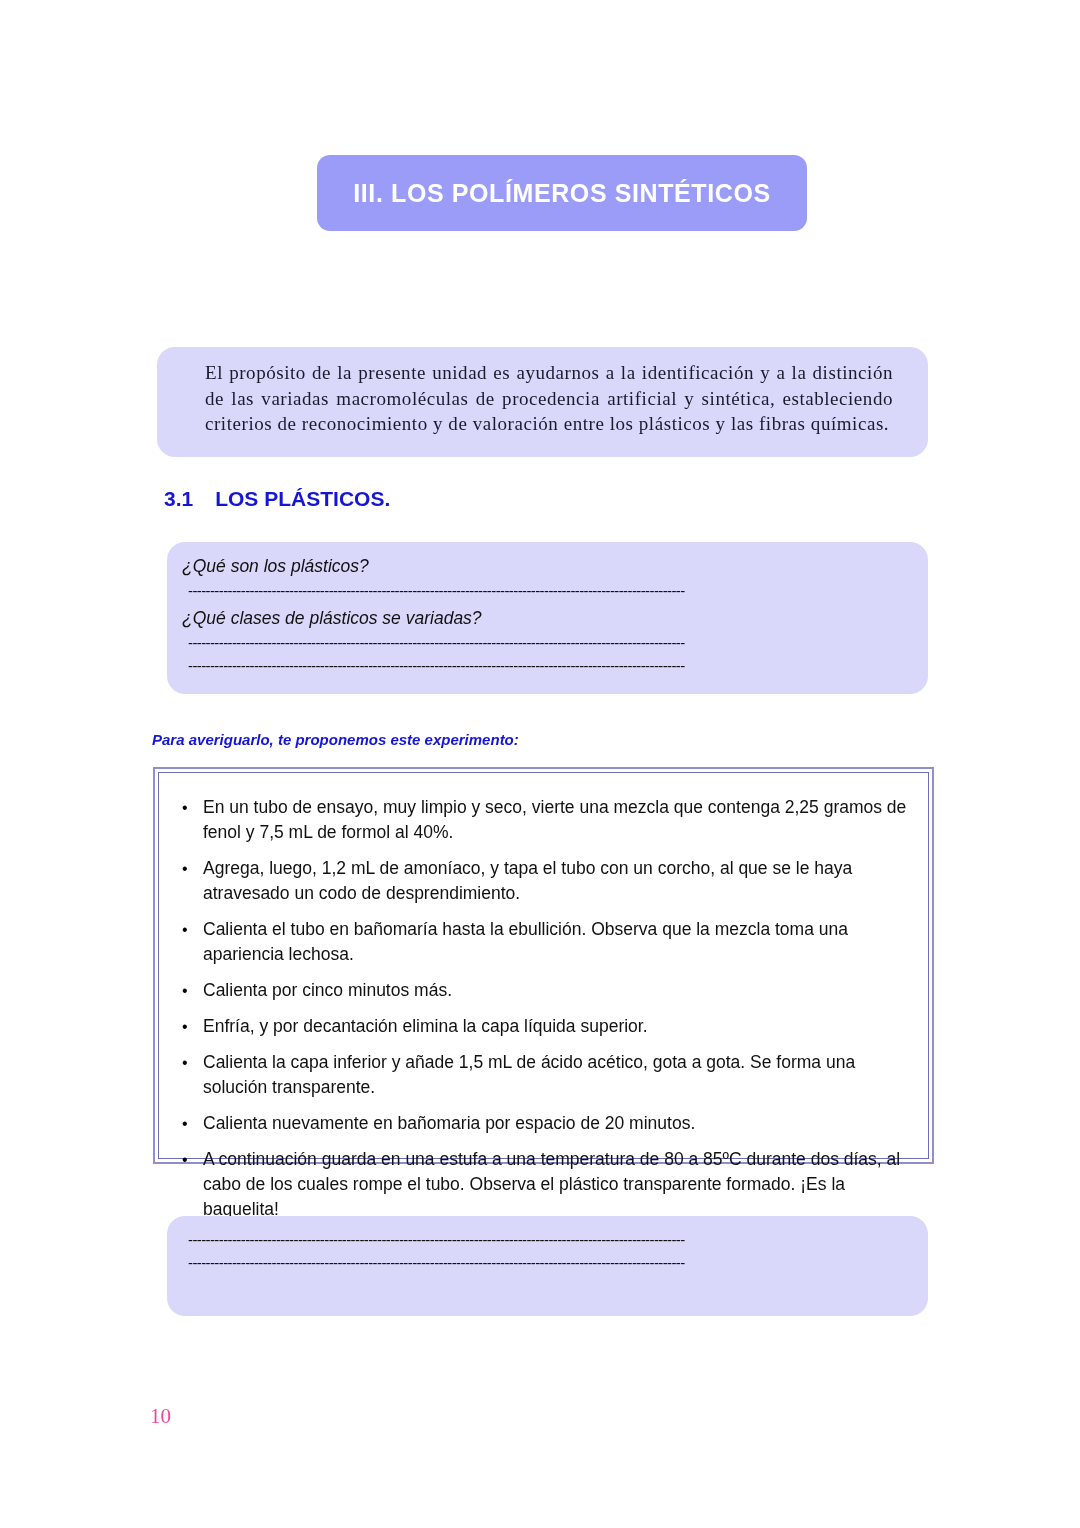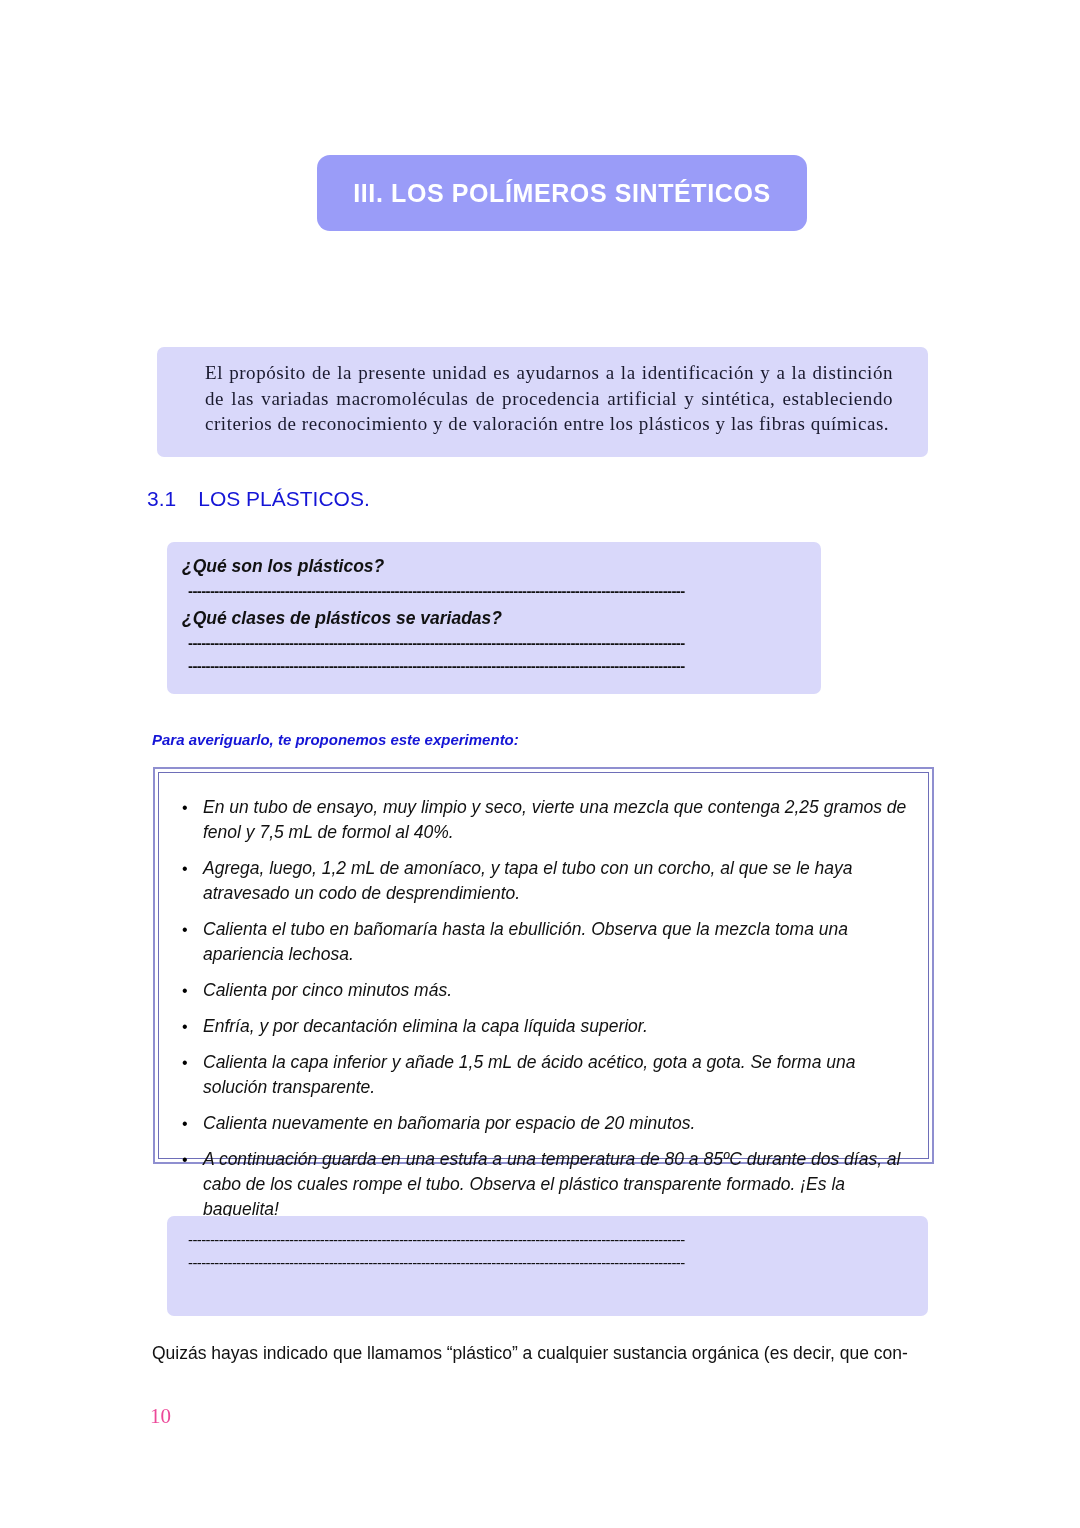--- a/index.html
+++ b/index.html
@@ -41,21 +41,21 @@
     font-weight: bold;
     font-size: 25px;
     letter-spacing: 0.6px;
     white-space: nowrap;
   }
 
   
   .pale-box {
     position: absolute;
     background: #d9d8fa;
-    border-radius: 7px;
+    border-radius: 18px;
   }
 
   
   .intro-box {
     left: 157px;
     top: 347px;
     width: 771px;
     height: 110px;
   }
   .intro-text {
@@ -67,37 +67,36 @@
     font-size: 19px;
     line-height: 25.5px;
     letter-spacing: 0.55px;
     text-align: justify;
     color: #1a1a2e;
   }
 
   
   .section-heading {
     position: absolute;
-    left: 147px;
+    left: 164px;
     top: 487px;
     color: #1515d6;
     font-family: "Liberation Sans", sans-serif;
-    font-weight: normal;
+    font-weight: bold;
     font-size: 21px;
     white-space: nowrap;
   }
   .section-heading .num { margin-right: 22px; }
 
   
   .qbox-1 {
     left: 167px;
     top: 542px;
-    width: 654px;
+    width: 761px;
     height: 152px;
-    font-weight: bold;
   }
   .qbox-2 {
     left: 167px;
     top: 1216px;
     width: 761px;
     height: 100px;
   }
   .q-inner {
     position: absolute;
     left: 15px;
@@ -171,21 +170,20 @@
     font-size: 16px;
     line-height: 25px;
     color: #000000;
     text-align: left;
     padding-left: 5px;
     box-sizing: border-box;
   }
   .exp-text {
     flex: 1 1 auto;
     font-family: "Liberation Sans", sans-serif;
-    font-style: italic;
     font-size: 17.5px;
     line-height: 25px;
     color: #111111;
   }
 
   
   .closing-par {
     position: absolute;
     left: 152px;
     top: 1341px;
@@ -275,17 +273,16 @@
       </div>
   </div>
 
   <div class="pale-box qbox-2">
     <div class="q-inner">
       <div class="dash-line">-----------------------------------------------------------------------------------------------------------------</div>
       <div class="dash-line">-----------------------------------------------------------------------------------------------------------------</div>
     </div>
   </div>
 
-  <div class="closing-par">Quizás hayas indicado que llamamos  “plástico” a cualquier sustancia orgánica (es decir, que con-</div>
 
   <div class="page-number">10</div>
 
 </div>
 
 </body></html>

